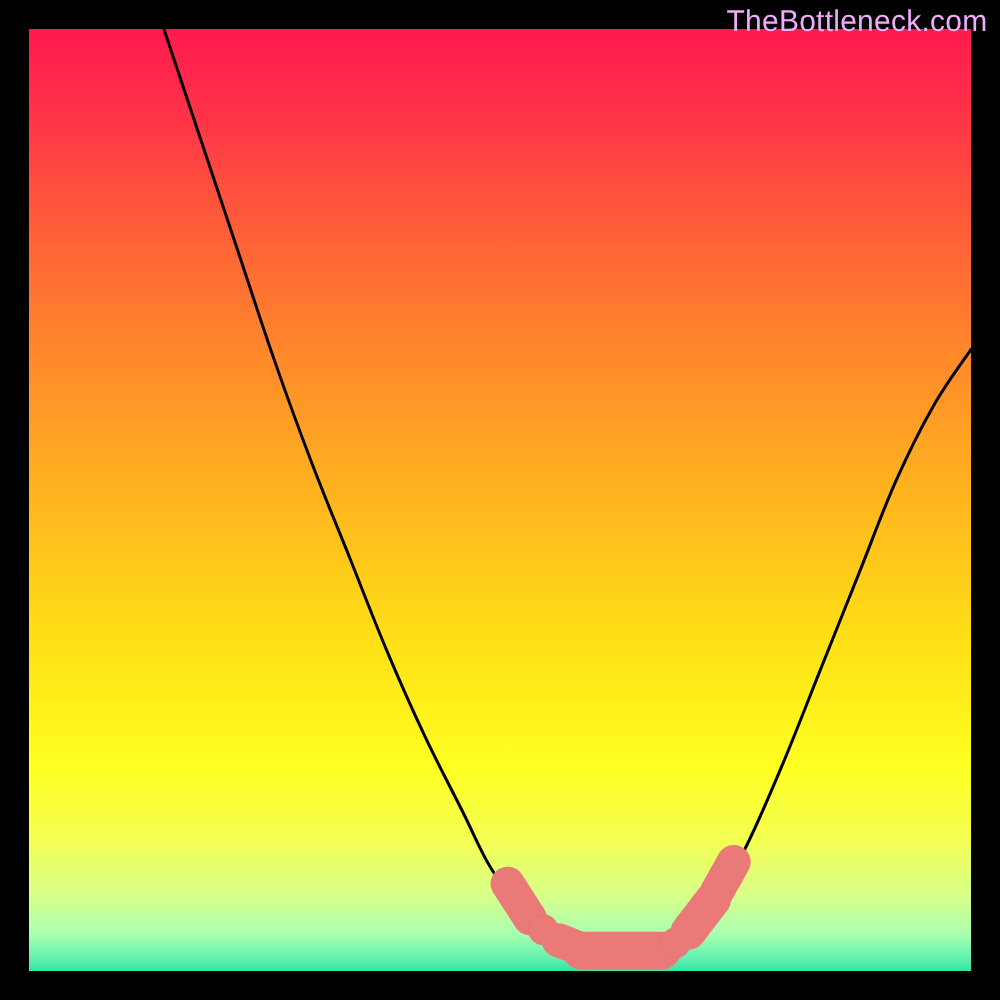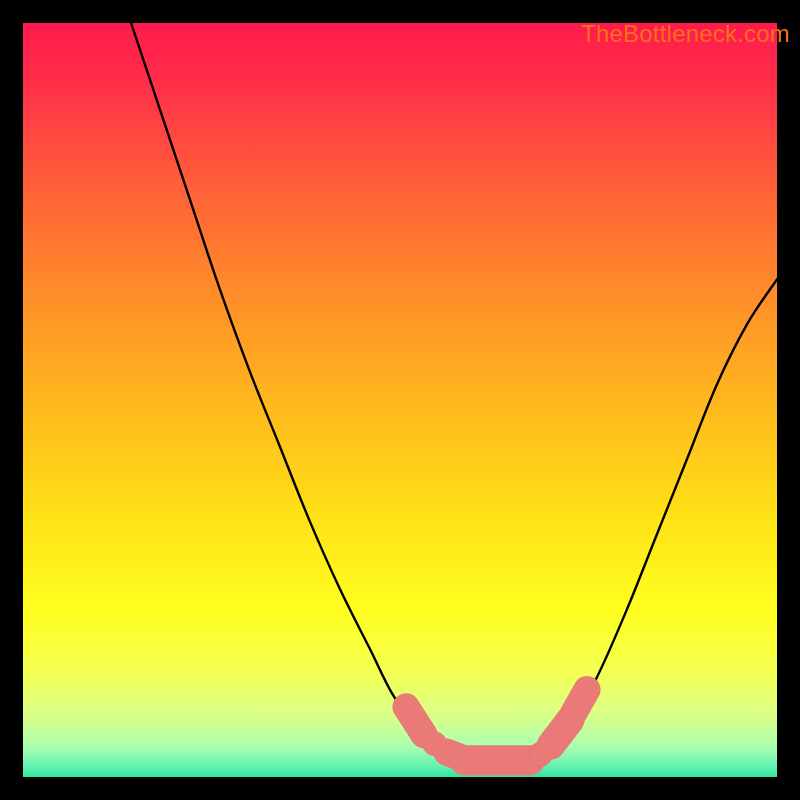--- a/index.html
+++ b/index.html
@@ -19,23 +19,23 @@
   .plot {
     position: absolute;
     left: 23px;
     top: 23px;
     width: 754px;
     height: 754px;
     overflow: hidden;
   }
   .watermark {
     position: absolute;
-    top: 20px;
+    top: 4px;
     right: 10px;
-    color: #f97316;
+    color: #f0abfc;
     font-size: 24px;
     letter-spacing: 0.2px;
     font-weight: 400;
     user-select: none;
   }
 </style>
 </head>
 <body>
 
 <div class="frame">

